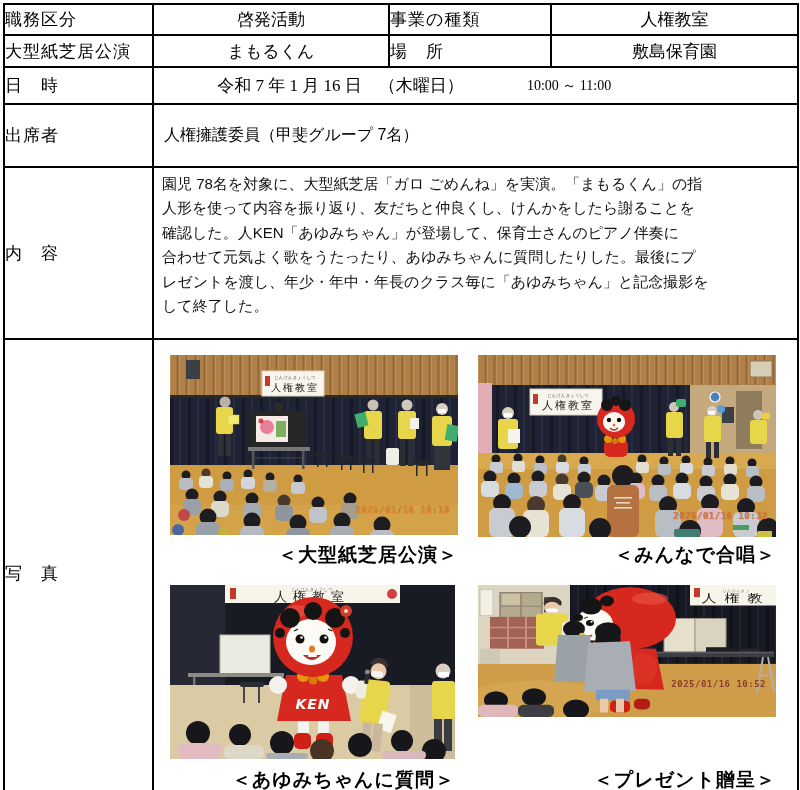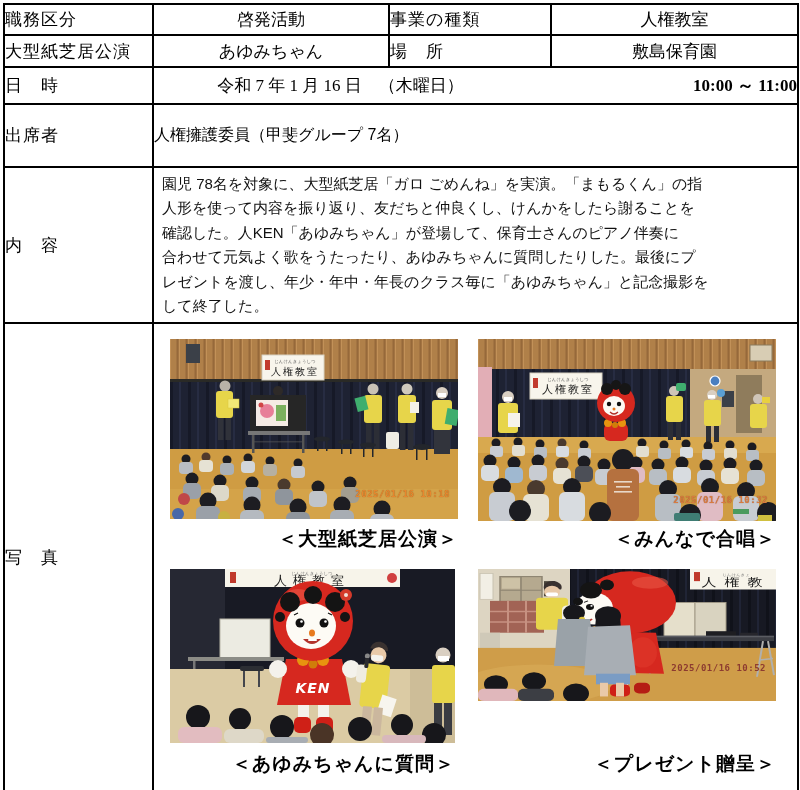--- a/index.html
+++ b/index.html
@@ -3,23 +3,23 @@
 <meta charset="utf-8">
 <style>
   html,body{margin:0;padding:0;background:#fff;}
   body{width:800px;height:790px;font-family:"Liberation Serif","DejaVu Serif",serif;color:#000;}
   table.report{border-collapse:collapse;table-layout:fixed;width:794px;margin:3px 0 0 3px;}
   td{border:2px solid #000;padding:0;vertical-align:middle;}
   .lbl{text-align:left;font-size:17px;letter-spacing:1px;margin-left:44px;}
   .val{text-align:center;font-size:17px;}
   .dt-cell{display:flex;align-items:center;width:100%;}
   .dt-date{width:58%;text-align:center;font-size:17px;}
-  .dt-time{width:42%;text-align:right;font-size:17px;font-weight:bold;}
-  .attendees{font-family:"Liberation Sans","DejaVu Sans",sans-serif;font-size:16px;}
-  .content-cell{padding:4px 6px 4px 8px;}
+  .dt-time{width:42%;text-align:left;font-size:14px;}
+  .attendees{font-family:"Liberation Sans","DejaVu Sans",sans-serif;font-size:16px;padding-left:10px;}
+  .content-cell{padding:4px 6px 20px 8px;}
   .cline{font-family:"Liberation Sans","DejaVu Sans",sans-serif;font-size:15px;line-height:24.4px;white-space:nowrap;overflow:hidden;color:#111;}
   .photos-cell{position:relative;height:467px;}
   .ph{position:absolute;overflow:hidden;background:#888;}
   .ph svg{position:absolute;inset:0;width:100%;height:100%;}
   .ph .stamp{position:absolute;font-family:"DejaVu Sans Mono","Liberation Mono",monospace;font-weight:bold;font-size:9px;letter-spacing:0.5px;color:#e8872e;text-shadow:0 0 1px rgba(90,40,0,.6);}
   .cap{position:absolute;text-align:right;font-family:"DejaVu Sans","Liberation Sans",sans-serif;font-weight:bold;font-size:19px;letter-spacing:1px;color:#000;}
   #p1{left:16px;top:15px;width:288px;height:180px;}
   #p2{left:324px;top:15px;width:298px;height:182px;}
   #p3{left:16px;top:245px;width:285px;height:174px;}
   #p4{left:324px;top:245px;width:298px;height:132px;}
@@ -40,21 +40,21 @@
     </colgroup>
   <tbody>
       <tr style="height:31px">
     <td class="lbl">職務区分</td>
     <td class="val">啓発活動</td>
     <td class="lbl">事業の種類</td>
     <td class="val">人権教室</td>
   </tr>
   <tr style="height:32px">
     <td class="lbl">大型紙芝居公演</td>
-    <td class="val">あゆみちゃん</td>
+    <td class="val">まもるくん</td>
     <td class="lbl">場　所</td>
     <td class="val">敷島保育園</td>
   </tr>
   <tr style="height:37px">
     <td class="lbl">日　時</td>
     <td colspan="3">
       <div class="dt-cell">
         <span class="dt-date">令和 7 年 1 月 16 日　（木曜日）</span>
         <span class="dt-time">10:00 ～ 11:00</span>
       </div>

